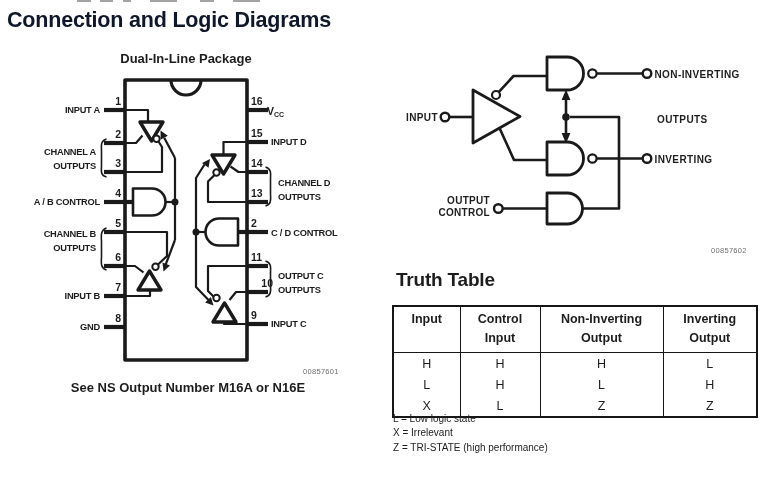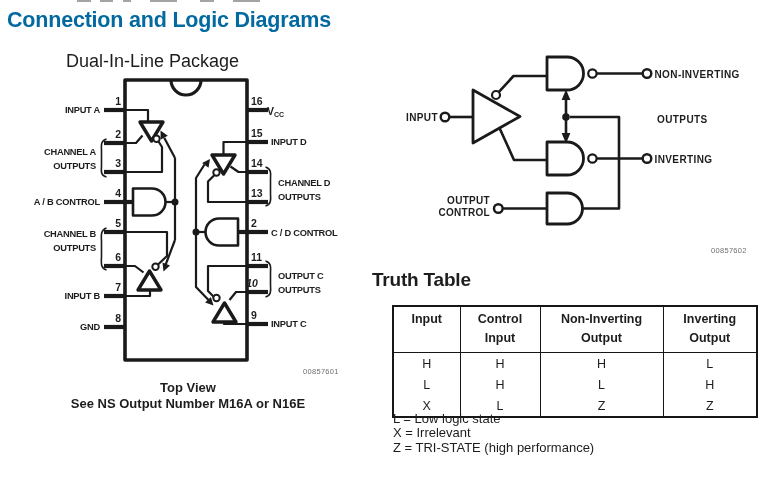--- a/index.html
+++ b/index.html
@@ -4,25 +4,25 @@
 <style>
   html,body{margin:0;padding:0;}
   body{
     width:760px;height:481px;position:relative;background:#ffffff;
     font-family:"Liberation Sans","DejaVu Sans",sans-serif;color:#1d1d1d;
     overflow:hidden;
   }
   .abs{position:absolute;}
   #page-title{
     left:7px;top:8px;font-size:21.5px;font-weight:bold;letter-spacing:-0.2px;
-    color:#0369a1;white-space:nowrap;
+    color:#0f172a;white-space:nowrap;
   }
   #dil-caption{
-    left:66px;top:51px;width:240px;
-    font-size:18px;font-weight:normal;white-space:nowrap;
+    left:66px;top:51px;width:240px;text-align:center;
+    font-size:13px;font-weight:bold;white-space:nowrap;
   }
   #line-art{left:0;top:0;}
   .pin-label{
     font-size:9.3px;font-weight:bold;letter-spacing:-0.25px;white-space:nowrap;
     transform:translateY(-50%);
   }
   .pin-num{
     font-size:10.5px;font-weight:bold;white-space:nowrap;line-height:11px;
   }
   #vcc-label{left:267px;top:110px;transform:translateY(-50%);font-weight:bold;white-space:nowrap;}
@@ -35,37 +35,37 @@
   }
   .logic-label{
     font-size:10px;font-weight:bold;letter-spacing:0.4px;white-space:nowrap;
     transform:translateY(-50%);
   }
   #oc-label{
     left:430px;top:195px;width:60px;text-align:right;
     font-size:10px;font-weight:bold;letter-spacing:0.3px;line-height:11.5px;
   }
   #truth-heading{
-    left:372px;top:269px;font-size:19px;font-weight:bold;letter-spacing:-0.2px;white-space:nowrap;
+    left:396px;top:269px;font-size:19px;font-weight:bold;letter-spacing:-0.2px;white-space:nowrap;
   }
   #truth-table{left:392px;top:305px;}
   #truth-table table{
     border-collapse:collapse;table-layout:fixed;width:364px;
     border:2px solid #161616;
   }
   #truth-table th,#truth-table td{
     padding:0;margin:0;text-align:center;border-left:1.5px solid #161616;
   }
   #truth-table th:first-child,#truth-table td:first-child{border-left:none;}
   #truth-table th{
     height:42px;vertical-align:top;font-size:12.5px;font-weight:bold;
     line-height:1.52;padding-top:3px;border-bottom:1.6px solid #161616;
   }
   #truth-table td{height:21px;font-size:12.5px;font-weight:normal;vertical-align:middle;}
-  #truth-notes{left:393px;top:412px;font-size:13px;line-height:14.4px;white-space:nowrap;}
+  #truth-notes{left:393px;top:412px;font-size:10px;line-height:14.4px;white-space:nowrap;}
   .edge-artifact{top:0;height:2px;background:#5a5a5a;opacity:0.55;}
 </style>
 </head>
 <body>
 
 <div class="abs" id="page-title">Connection and Logic Diagrams</div>
 
 <div class="abs" id="dil-caption">Dual-In-Line Package</div>
 
 <svg class="abs" id="line-art" width="760" height="481" viewBox="0 0 760 481" fill="none" stroke="#1a1a1a" stroke-linecap="butt" stroke-linejoin="round">
@@ -191,21 +191,20 @@
 </svg>
 
 <div class="abs" id="vcc-label">
   <span class="v">V</span><span class="cc">CC</span>
 </div>
 
 <div class="abs fig-num" style="left:303px;top:367px;">00857601</div>
 <div class="abs fig-num" style="left:711px;top:246px;">00857602</div>
 
 <div class="abs" id="package-captions">
-    <div>Top View</div>
     <div>See NS Output Number M16A or N16E</div>
   </div>
 
 <div class="abs logic-label" style="left:398px;top:117px;width:40px;text-align:right;">INPUT</div>
 <div class="abs logic-label" style="left:654.5px;top:73.5px;">NON-INVERTING</div>
 <div class="abs logic-label" style="left:657px;top:118.5px;">OUTPUTS</div>
 <div class="abs logic-label" style="left:654.5px;top:158.5px;">INVERTING</div>
 <div class="abs" id="oc-label">
     <div>OUTPUT</div>
     <div>CONTROL</div>
@@ -284,21 +283,21 @@
 <div class="abs pin-num" style="left: 103px; width: 18px; text-align: right; top: 218px;">5</div>
 <div class="abs pin-num" style="left: 103px; width: 18px; text-align: right; top: 252px;">6</div>
 <div class="abs pin-num" style="left: 103px; width: 18px; text-align: right; top: 282px;">7</div>
 <div class="abs pin-num" style="left: 103px; width: 18px; text-align: right; top: 313px;">8</div>
 <div class="abs pin-num" style="left: 251px; width: 22px; text-align: left; top: 96px;">16</div>
 <div class="abs pin-num" style="left: 251px; width: 22px; text-align: left; top: 128px;">15</div>
 <div class="abs pin-num" style="left: 251px; width: 22px; text-align: left; top: 158px;">14</div>
 <div class="abs pin-num" style="left: 251px; width: 22px; text-align: left; top: 188px;">13</div>
 <div class="abs pin-num" style="left: 251px; width: 22px; text-align: left; top: 218px;">2</div>
 <div class="abs pin-num" style="left: 251px; width: 22px; text-align: left; top: 252px;">11</div>
-<div class="abs pin-num" style="left: 241px; width: 22px; text-align: center; top: 278px; font-style: italic;">10</div>
+<div class="abs pin-num" style="left: 251px; width: 22px; text-align: right; top: 278px;">10</div>
 <div class="abs pin-num" style="left: 251px; width: 22px; text-align: left; top: 310px;">9</div>
 <div class="abs pin-label" style="left: -50px; width: 150px; text-align: right; top: 110px;">INPUT A</div>
 <div class="abs pin-label" style="left: -54px; width: 150px; text-align: right; top: 152px;">CHANNEL A</div>
 <div class="abs pin-label" style="left: -54px; width: 150px; text-align: right; top: 166px;">OUTPUTS</div>
 <div class="abs pin-label" style="left: -50px; width: 150px; text-align: right; top: 202px;">A / B CONTROL</div>
 <div class="abs pin-label" style="left: -54px; width: 150px; text-align: right; top: 234px;">CHANNEL B</div>
 <div class="abs pin-label" style="left: -54px; width: 150px; text-align: right; top: 248px;">OUTPUTS</div>
 <div class="abs pin-label" style="left: -50px; width: 150px; text-align: right; top: 296px;">INPUT B</div>
 <div class="abs pin-label" style="left: -50px; width: 150px; text-align: right; top: 327px;">GND</div>
 <div class="abs pin-label" style="left: 271px; width: 150px; text-align: left; top: 142px;">INPUT D</div>

